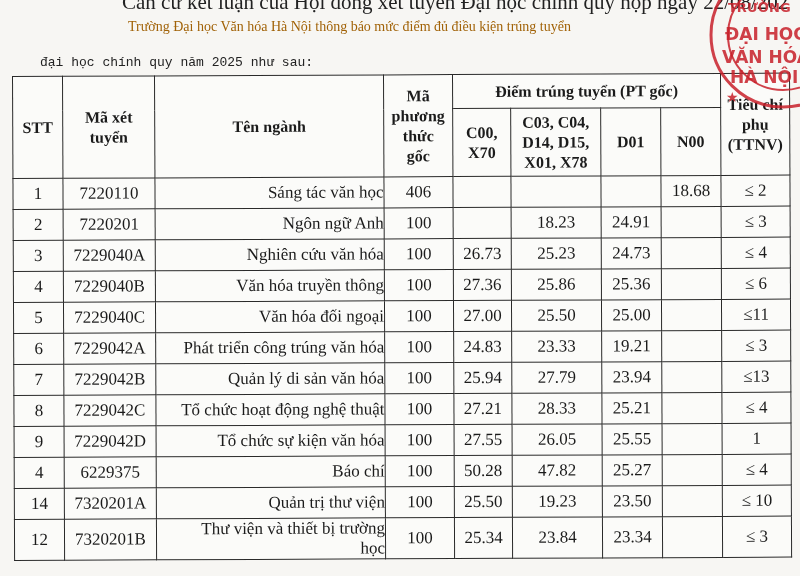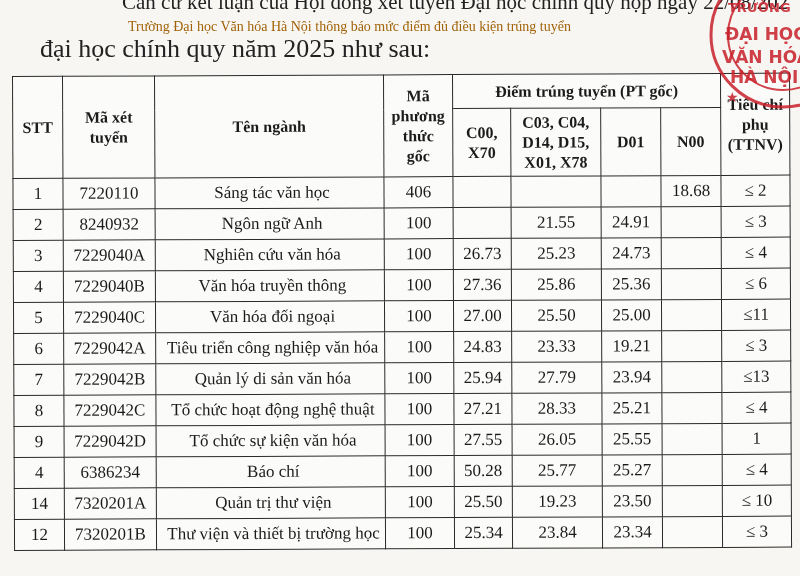--- a/index.html
+++ b/index.html
@@ -12,41 +12,41 @@
   }
   .line-top {
     position: absolute; left: 122px; top: -10px;
     font-size: 21px; white-space: nowrap; color: #222;
   }
   .line-2 {
     position: absolute; left: 128px; top: 19px;
     font-size: 14px; white-space: nowrap; color: #a16207;
   }
   .line-3 {
-    position: absolute; left: 40px; top: 34px;
-    font-size: 26px; white-space: nowrap; color: #222;
+    position: absolute; left: 40px; top: 55px;
+    font-size: 13px; white-space: nowrap; color: #222; font-family: Liberation Mono, monospace;
   }
   table.scores {
     position: absolute; left: 12px; top: 76px;
     border-collapse: collapse;
     table-layout: fixed;
     width: 777px;
     background: #fbfbf9;
     transform: rotate(-0.25deg);
     transform-origin: left top;
   }
   table.scores th, table.scores td {
     border: 1.5px solid #2a2a2a;
     text-align: center;
     vertical-align: middle;
     padding: 0;
     font-size: 17px;
   }
   table.scores th { font-weight: bold; font-size: 16px; line-height: 20px; }
-  table.scores td.name { text-align: center; padding-left: 5px; }
+  table.scores td.name { text-align: right; padding-left: 20px; }
   table.scores tbody tr { height: 31px; }
   .stamp {
     position: absolute; left: 708px; top: -40px;
     width: 150px; height: 150px; pointer-events: none;
   }
 </style>
 </head>
 <body>
 
 <div class="line-top">Căn cứ kết luận của Hội đồng xét tuyển Đại học chính quy họp ngày 22/08/202</div>
@@ -94,25 +94,25 @@
         <td class="name">Sáng tác văn học</td>
         <td>406</td>
         <td></td>
         <td></td>
         <td></td>
         <td>18.68</td>
         <td>≤ 2</td>
       </tr>
       <tr>
         <td>2</td>
-        <td>8240932</td>
+        <td>7220201</td>
         <td class="name">Ngôn ngữ Anh</td>
         <td>100</td>
         <td></td>
-        <td>21.55</td>
+        <td>18.23</td>
         <td>24.91</td>
         <td></td>
         <td>≤ 3</td>
       </tr>
       <tr>
         <td>3</td>
         <td>7229040A</td>
         <td class="name">Nghiên cứu văn hóa</td>
         <td>100</td>
         <td>26.73</td>
@@ -139,21 +139,21 @@
         <td>100</td>
         <td>27.00</td>
         <td>25.50</td>
         <td>25.00</td>
         <td></td>
         <td>≤11</td>
       </tr>
       <tr>
         <td>6</td>
         <td>7229042A</td>
-        <td class="name">Tiêu triển công nghiệp văn hóa</td>
+        <td class="name">Phát triển công trúng văn hóa</td>
         <td>100</td>
         <td>24.83</td>
         <td>23.33</td>
         <td>19.21</td>
         <td></td>
         <td>≤ 3</td>
       </tr>
       <tr>
         <td>7</td>
         <td>7229042B</td>
@@ -182,25 +182,25 @@
         <td class="name">Tổ chức sự kiện văn hóa</td>
         <td>100</td>
         <td>27.55</td>
         <td>26.05</td>
         <td>25.55</td>
         <td></td>
         <td>1</td>
       </tr>
       <tr>
         <td>4</td>
-        <td>6386234</td>
+        <td>6229375</td>
         <td class="name">Báo chí</td>
         <td>100</td>
         <td>50.28</td>
-        <td>25.77</td>
+        <td>47.82</td>
         <td>25.27</td>
         <td></td>
         <td>≤ 4</td>
       </tr>
       <tr>
         <td>14</td>
         <td>7320201A</td>
         <td class="name">Quản trị thư viện</td>
         <td>100</td>
         <td>25.50</td>

